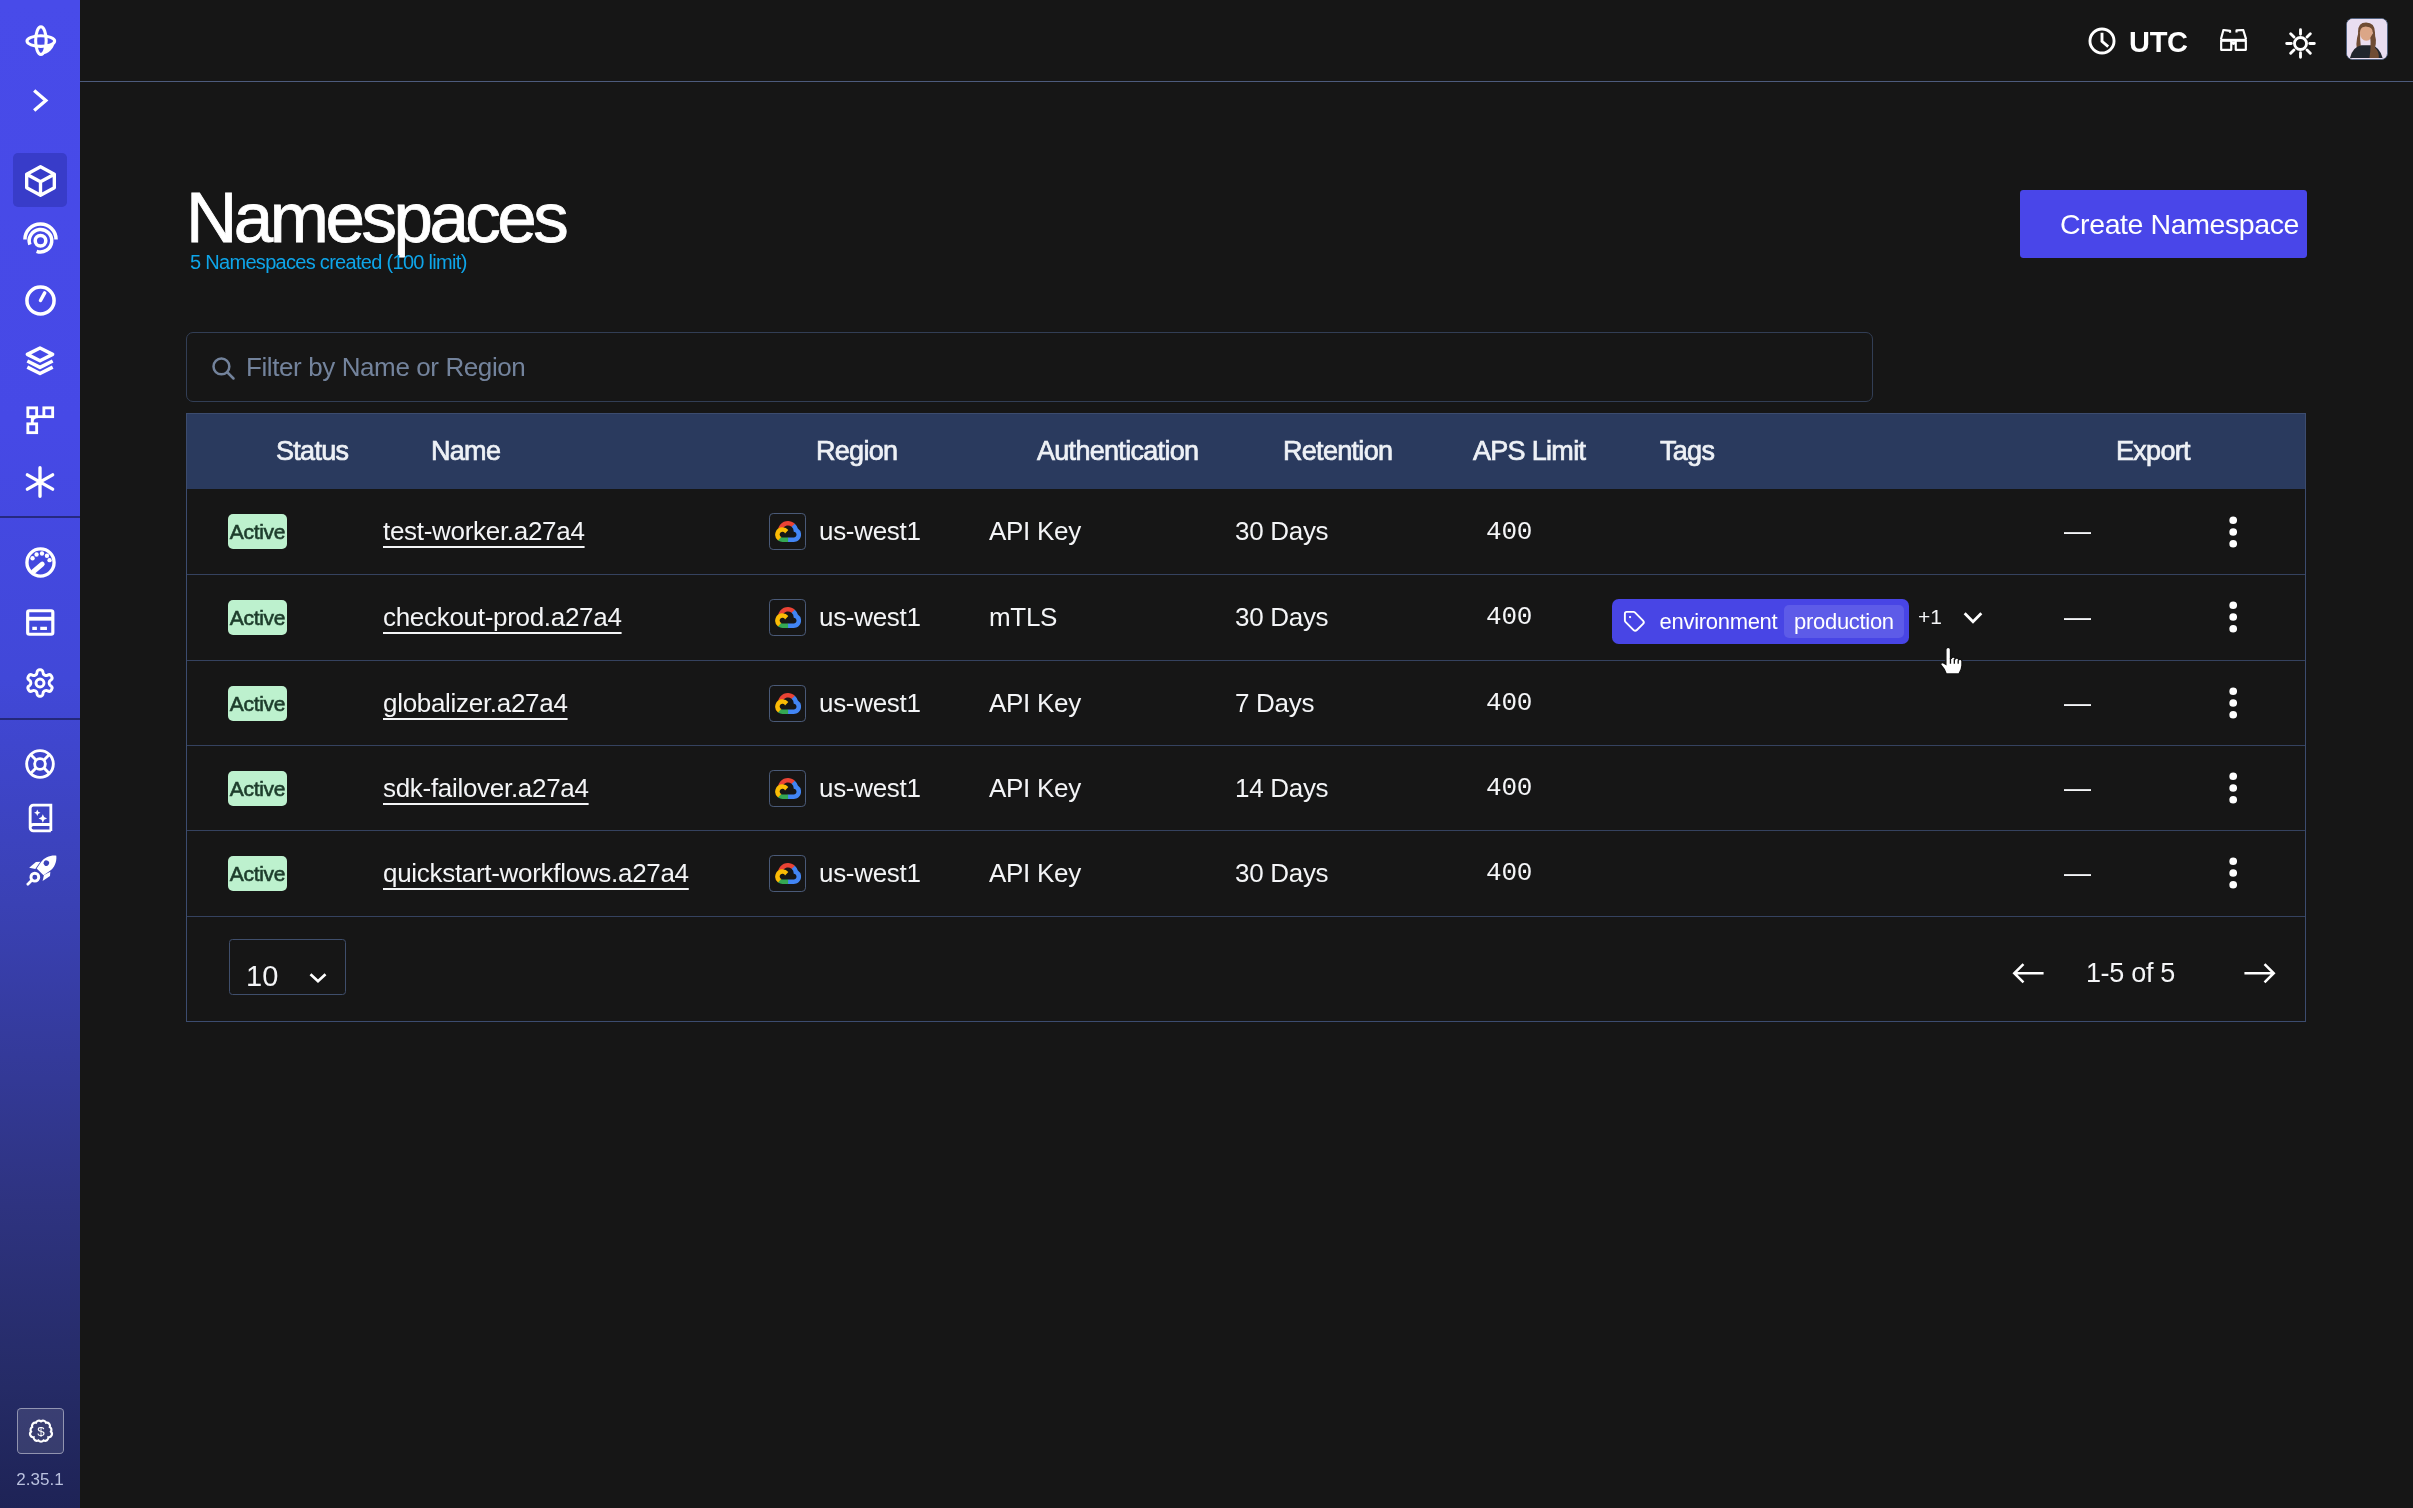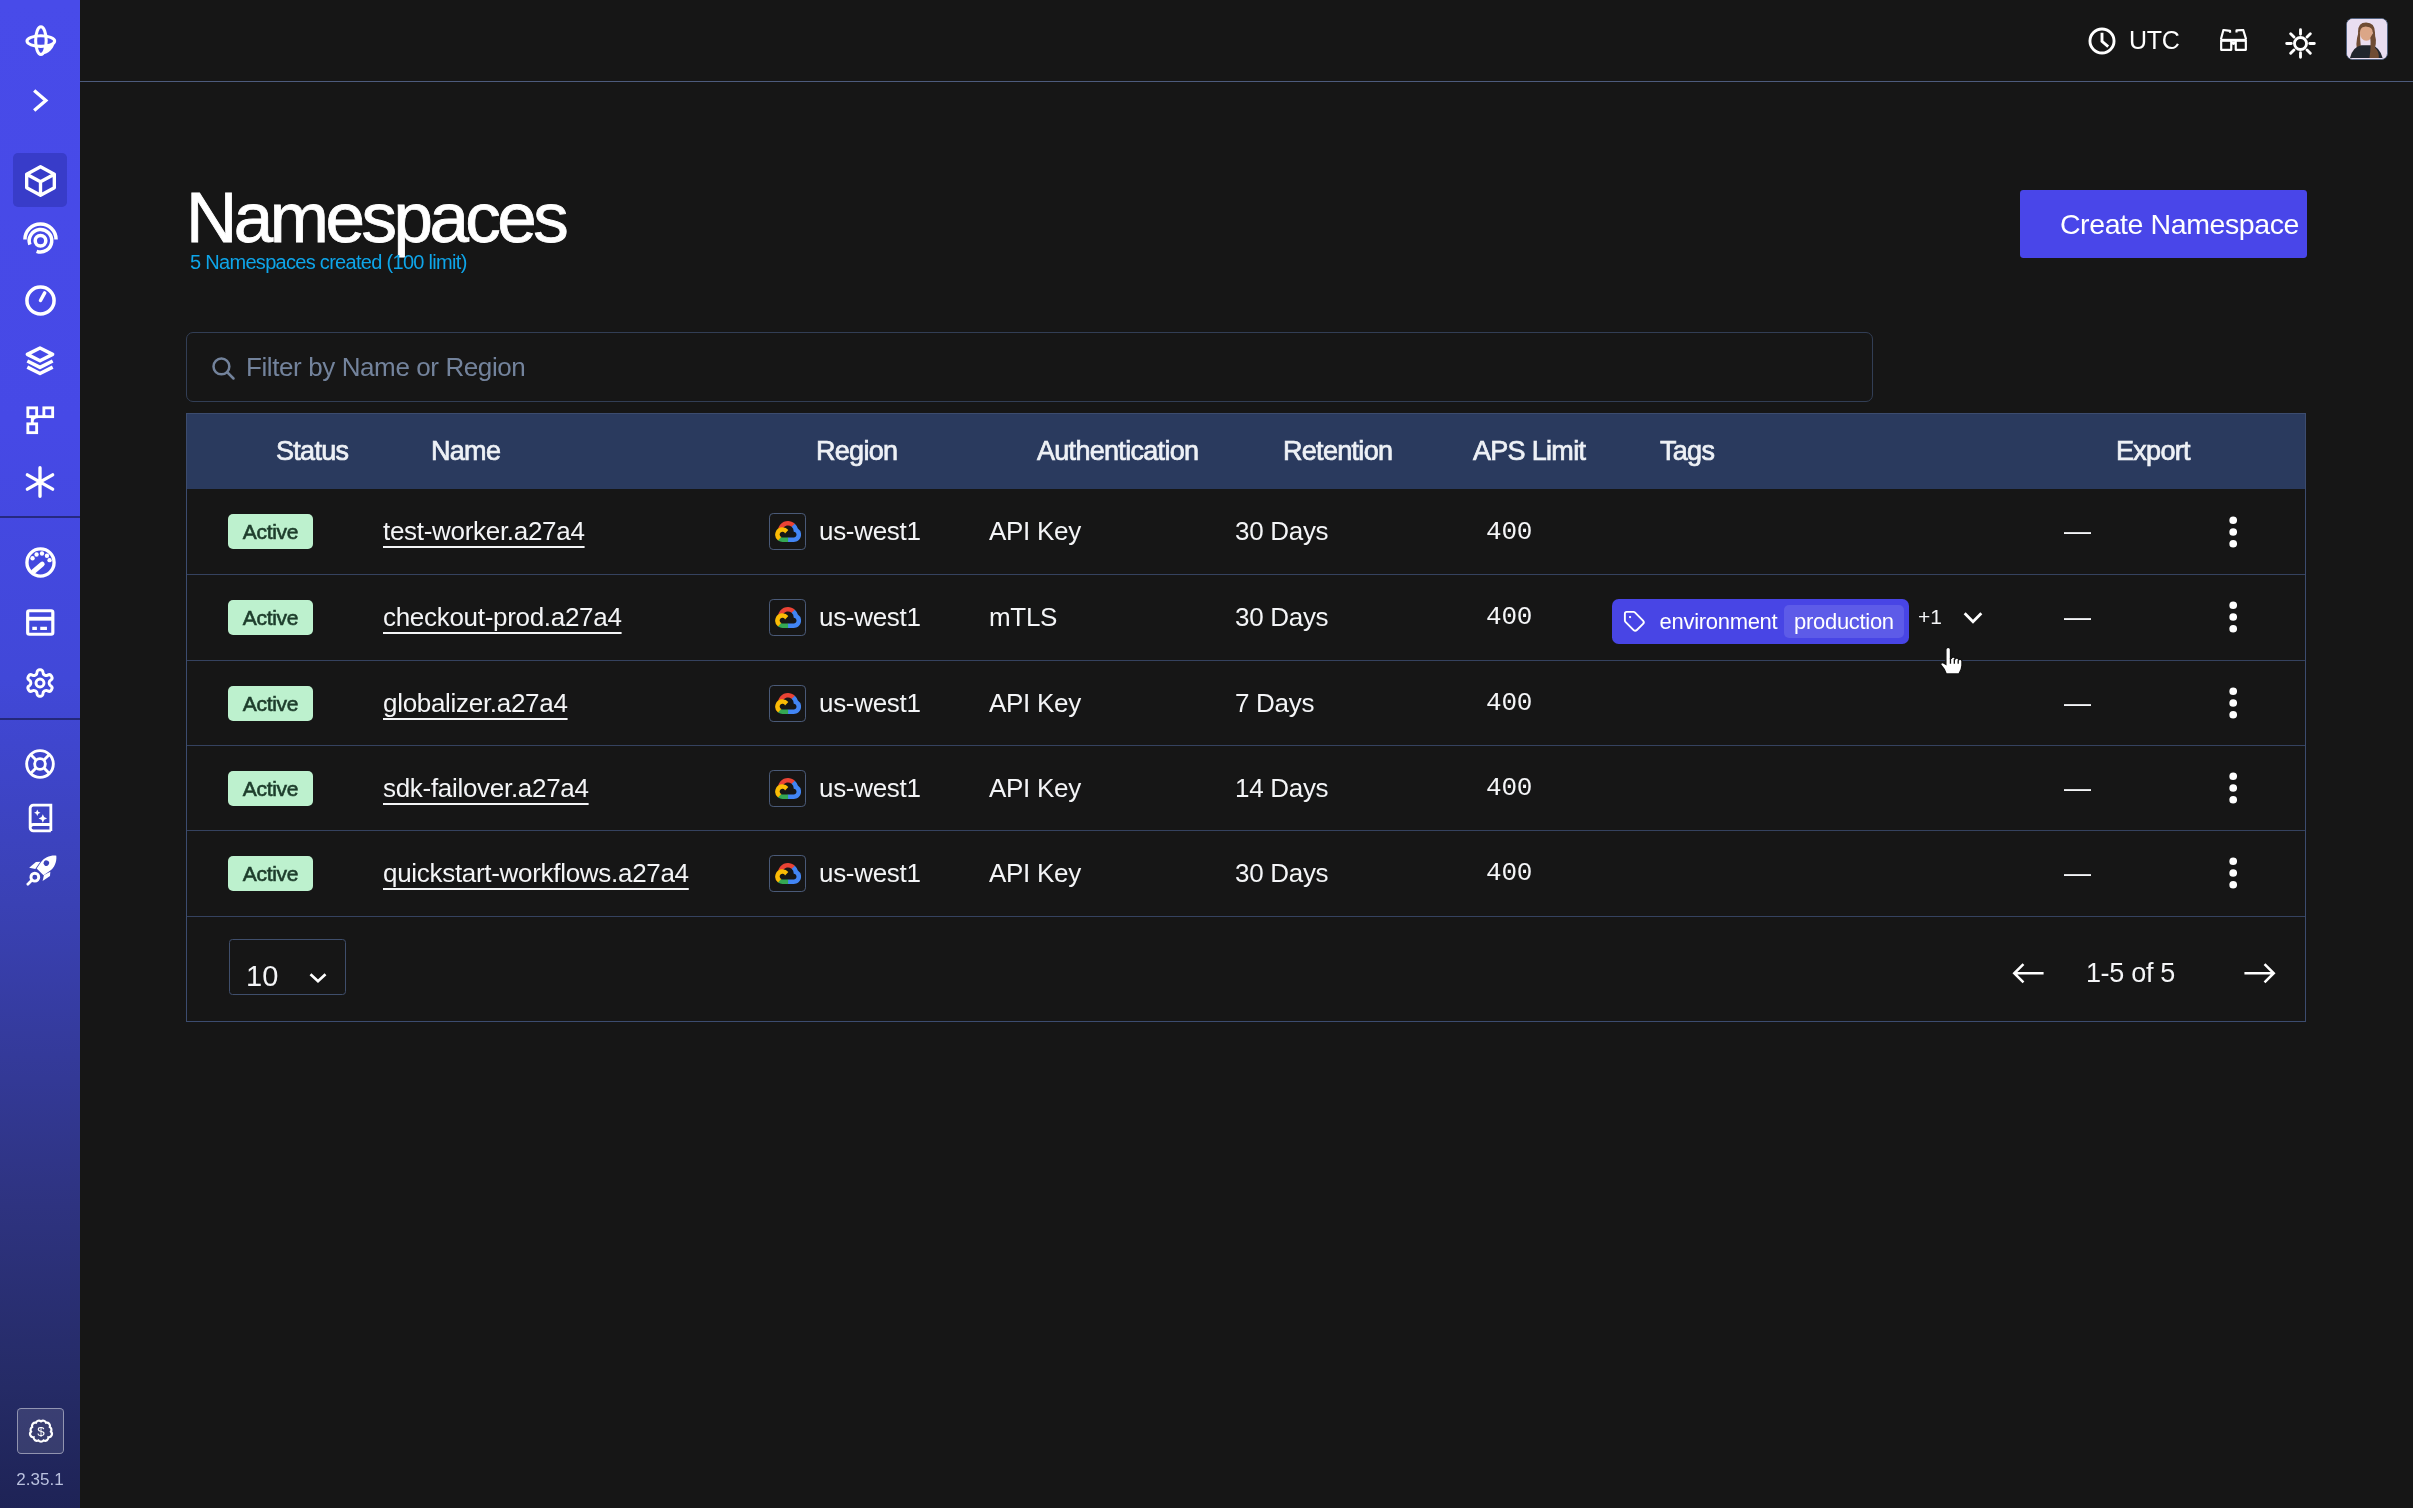--- a/index.html
+++ b/index.html
@@ -10,39 +10,39 @@
   
   .sidebar{position:absolute;left:0;top:0;width:80px;height:1508px;
     background:linear-gradient(180deg,#484be9 0%,#4649e6 28%,#4148d8 45%,#3a41b4 60%,#2e3380 80%,#252b66 92%,#1e2356 100%);}
   .sb-div{position:absolute;left:0;width:80px;height:1.7px;background:rgba(8,10,34,0.5);}
   .sb-active{position:absolute;left:13.4px;top:153px;width:54px;height:54px;background:#383cc9;border-radius:5px;}
   .sb-badge{position:absolute;left:17px;top:1408px;width:47px;height:46px;border:1.7px solid rgba(255,255,255,0.45);
     border-radius:4.2px;background:rgba(255,255,255,0.10);display:flex;align-items:center;justify-content:center;}
   .sb-ver{position:absolute;left:0;top:1470px;width:80px;text-align:center;font-size:17px;color:rgba(203,211,237,0.9);}
   
   .topbar{position:absolute;left:80px;top:0;width:2333px;height:82px;border-bottom:1.7px solid #4d5b7c;}
-  .utc{position:absolute;left:2129px;top:26px;font-size:25px;color:#fff;letter-spacing:-0.3px;}
+  .utc{position:absolute;left:2129px;top:26px;font-size:29px;color:#fff;letter-spacing:-0.3px;font-weight:bold;}
   .avatar{position:absolute;left:2346px;top:18.4px;width:42px;height:42px;border-radius:6.7px;border:1.7px solid #51627f;
     background:#e9def1;overflow:hidden;}
   
   .h1{position:absolute;left:186px;top:182px;font-size:71px;font-weight:400;color:#fff;letter-spacing:-3.5px;line-height:1;-webkit-text-stroke:0.8px #fff;}
   .sub{position:absolute;left:190px;top:251px;font-size:20px;color:#0ea5e9;letter-spacing:-0.7px;}
   .btn{position:absolute;left:2020px;top:190px;width:287px;height:68px;background:#4946e9;border-radius:3.4px;
     display:flex;align-items:center;justify-content:center;font-size:28.5px;color:#fff;letter-spacing:-0.4px;padding-left:32px;}
   
   .search{position:absolute;left:186px;top:332px;width:1687px;height:70px;border:1.7px solid #323e55;border-radius:7px;}
   .search .ph{position:absolute;left:59px;top:19px;font-size:26px;color:#73839c;letter-spacing:-0.4px;}
   
   .table{position:absolute;left:186px;top:413px;width:2120px;height:609px;border:1.7px solid #3c4c6f;}
   .thead{position:absolute;left:0;top:0;width:100%;height:75px;background:#2a3a5e;}
   .th{position:absolute;top:0;height:75px;display:flex;align-items:center;font-size:27px;font-weight:400;color:#eef1f6;letter-spacing:-0.7px;margin-left:48px;-webkit-text-stroke:0.7px #eef1f6;}
   .row{position:absolute;left:0;width:100%;height:85px;border-top:1.7px solid #35425f;}
   .row:first-of-type{border-top:none;}
   .cell{position:absolute;top:0;height:100%;display:flex;align-items:center;font-size:26px;color:#f4f5f7;letter-spacing:-0.3px;}
-  .badge{position:absolute;left:41px;top:25px;width:85px;height:35px;background:#bdf1ce;border-radius:5px;
+  .badge{position:absolute;left:41px;top:25px;width:59px;height:35px;background:#bdf1ce;border-radius:5px;
     display:flex;align-items:center;justify-content:center;font-size:21px;font-weight:400;color:#1d3c2b;letter-spacing:-0.3px;-webkit-text-stroke:0.6px #1d3c2b;}
   .nm{text-decoration:underline;text-decoration-thickness:1.7px;text-underline-offset:5.9px;}
   .gbox{position:absolute;left:582px;top:24px;width:37px;height:37px;border:1.7px solid #4a5a78;border-radius:4.2px;
     display:flex;align-items:center;justify-content:center;}
   .mono{font-family:"Liberation Mono",monospace;font-size:26px;}
   .dash{position:absolute;left:1877px;top:0;height:100%;display:flex;align-items:center;font-size:27px;}
   .kebab{position:absolute;left:2042px;top:0;height:100%;display:flex;align-items:center;}
   .chip{position:absolute;left:1425px;top:24px;height:45px;background:#4845e5;border-radius:6.7px;
     display:flex;align-items:center;font-size:22px;color:#fff;padding:0 5px 0 11px;letter-spacing:-0.3px;}
   .chip .inner{background:#5d5be8;border-radius:5px;height:33px;display:flex;align-items:center;

